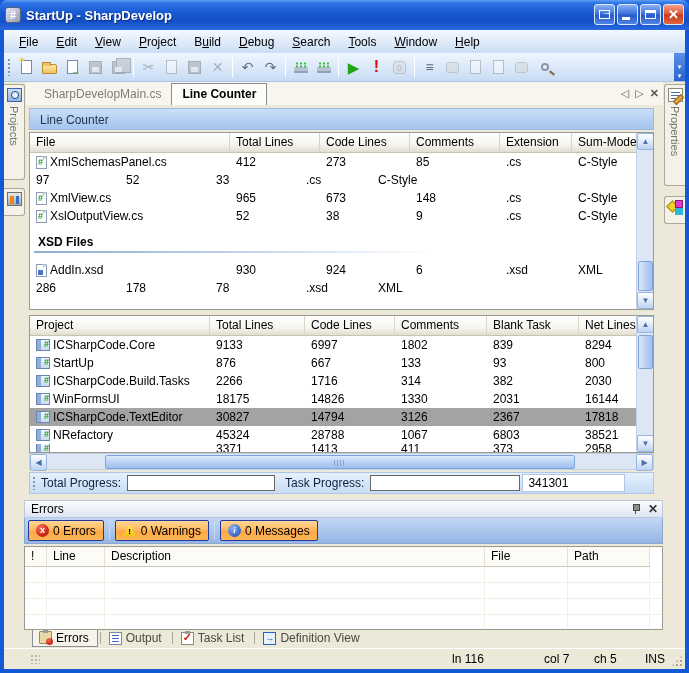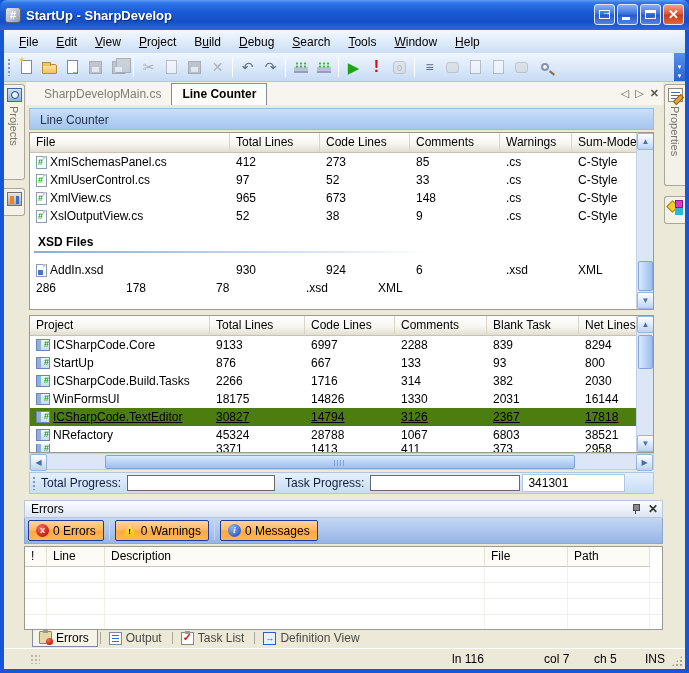--- a/index.html
+++ b/index.html
@@ -105,21 +105,21 @@
     color:#25364F; font-size:12px; line-height:22px; padding-left:10px; border:1px solid #9DBBE2; }
 
   .lctable{ position:absolute; left:3px; width:625px; background:#fff; border:1px solid #9A9A8E; overflow:hidden; }
   .t1{ top:27px; height:178px; } .t2{ top:210px; height:138px; }
   .thead{ display:flex; height:20px; }
   .th{ background:linear-gradient(180deg,#FFFFFF 0%,#F7F6F1 55%,#E9E7DC 85%,#E0DED2 100%);
     border-right:1px solid #D9D6C6; border-bottom:1px solid #C6C3B2; font-size:12px; line-height:19px; padding-left:6px;
     overflow:hidden; white-space:nowrap; flex:none; }
   .tbody{ position:relative; background:#fff; }
   .trow{ display:flex; height:18px; }
-  .trow.selected{ background:#4d7c0f;text-decoration:underline; }
+  .trow.selected{ background:#a3a3a3; }
   .trow.partial{ height:10px; overflow:hidden; }
   .tcell{ font-size:12px; line-height:18px; padding-left:6px; overflow:hidden; white-space:nowrap; flex:none; display:flex; align-items:center; }
   .tcell .cell-text{ margin-left:3px; }
   .t1 .c0{width:200px}.t1 .c1{width:90px}.t1 .c2{width:90px}.t1 .c3{width:90px}.t1 .c4{width:72px}.t1 .c5{width:71px}
   .t2 .c0{width:180px}.t2 .c1{width:95px}.t2 .c2{width:90px}.t2 .c3{width:92px}.t2 .c4{width:92px}.t2 .c5{width:64px}
   .group-row{ padding:10px 0 2px 8px; font-weight:bold; font-size:12px; }
   .group-sep{ height:2px; margin-left:4px; width:420px;
     background:linear-gradient(90deg,#8FACD2 0%,#BBCFE8 45%,rgba(255,255,255,0) 95%); }
 
   .row-icon{ flex:none; display:inline-block; position:relative; }
@@ -368,40 +368,36 @@
 
     <div class="docview" data-name="line-counter-view">
       <div class="lc-header" data-name="line-counter-title">Line Counter</div>
 
       <div class="lctable t1" data-name="files-table">
         <div class="thead" id="t1head">
             <div class="th c0" data-name="column-header-file">File</div>
             <div class="th c1" data-name="column-header-total-lines">Total Lines</div>
             <div class="th c2" data-name="column-header-code-lines">Code Lines</div>
             <div class="th c3" data-name="column-header-comments">Comments</div>
-            <div class="th c4" data-name="column-header-extension">Warnings</div>
+            <div class="th c4" data-name="column-header-extension">Extension</div>
             <div class="th c5" data-name="column-header-sum-mode">Sum-Mode</div>
           </div>
         <div class="tbody" id="t1body" style="height:158px;">
             <div class="trow" data-name="table-row">
               <div class="tcell c0" data-name="name-cell">
                 <span class="row-icon" data-name="csharp-file-icon"></span>
                 <span class="cell-text" data-name="row-label">XmlSchemasPanel.cs</span>
               </div>
               <div class="tcell c1" data-name="value-cell">412</div>
               <div class="tcell c2" data-name="value-cell">273</div>
               <div class="tcell c3" data-name="value-cell">85</div>
               <div class="tcell c4" data-name="value-cell">.cs</div>
               <div class="tcell c5" data-name="value-cell">C-Style</div>
             </div>
             <div class="trow" data-name="table-row">
-              <div class="tcell c0" data-name="name-cell">
-                <span class="row-icon" data-name="csharp-file-icon"></span>
-                <span class="cell-text" data-name="row-label">XmlUserControl.cs</span>
-              </div>
               <div class="tcell c1" data-name="value-cell">97</div>
               <div class="tcell c2" data-name="value-cell">52</div>
               <div class="tcell c3" data-name="value-cell">33</div>
               <div class="tcell c4" data-name="value-cell">.cs</div>
               <div class="tcell c5" data-name="value-cell">C-Style</div>
             </div>
             <div class="trow" data-name="table-row">
               <div class="tcell c0" data-name="name-cell">
                 <span class="row-icon" data-name="csharp-file-icon"></span>
                 <span class="cell-text" data-name="row-label">XmlView.cs</span>
@@ -463,21 +459,21 @@
             <div class="th c5" data-name="column-header-net-lines">Net Lines</div>
           </div>
         <div class="tbody" id="t2body" style="height:118px;">
             <div class="trow" data-name="table-row">
               <div class="tcell c0" data-name="name-cell">
                 <span class="row-icon" data-name="project-icon"></span>
                 <span class="cell-text" data-name="row-label">ICSharpCode.Core</span>
               </div>
               <div class="tcell c1" data-name="value-cell">9133</div>
               <div class="tcell c2" data-name="value-cell">6997</div>
-              <div class="tcell c3" data-name="value-cell">2288</div>
+              <div class="tcell c3" data-name="value-cell">1802</div>
               <div class="tcell c4" data-name="value-cell">839</div>
               <div class="tcell c5" data-name="value-cell">8294</div>
             </div>
             <div class="trow" data-name="table-row">
               <div class="tcell c0" data-name="name-cell">
                 <span class="row-icon" data-name="project-icon"></span>
                 <span class="cell-text" data-name="row-label">StartUp</span>
               </div>
               <div class="tcell c1" data-name="value-cell">876</div>
               <div class="tcell c2" data-name="value-cell">667</div>

